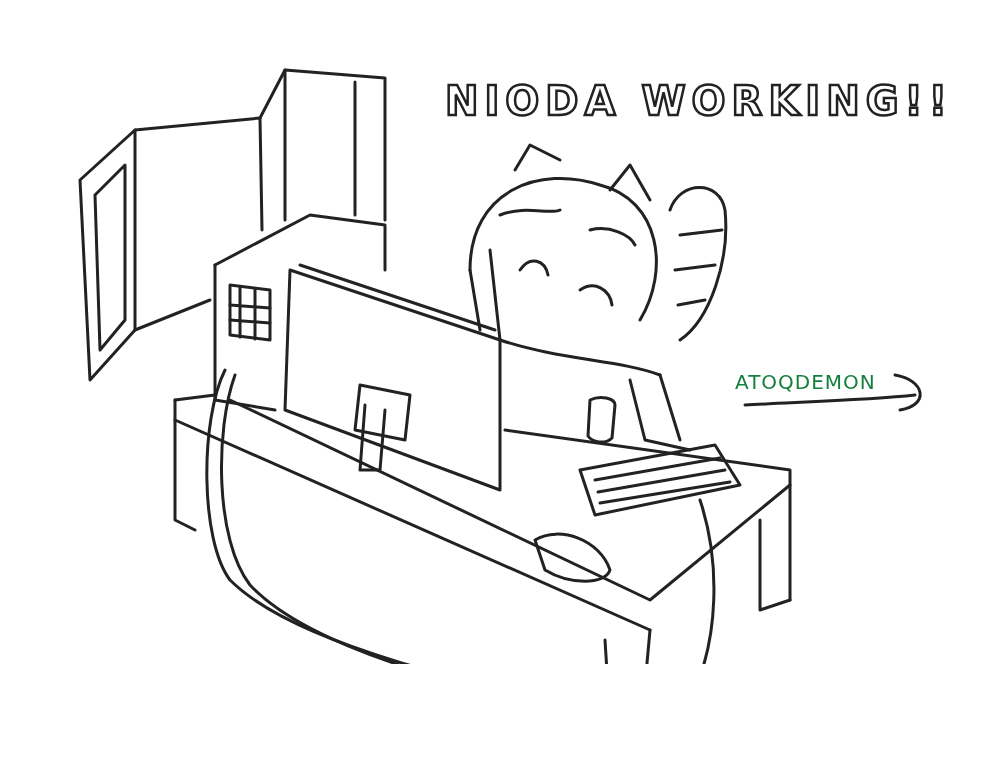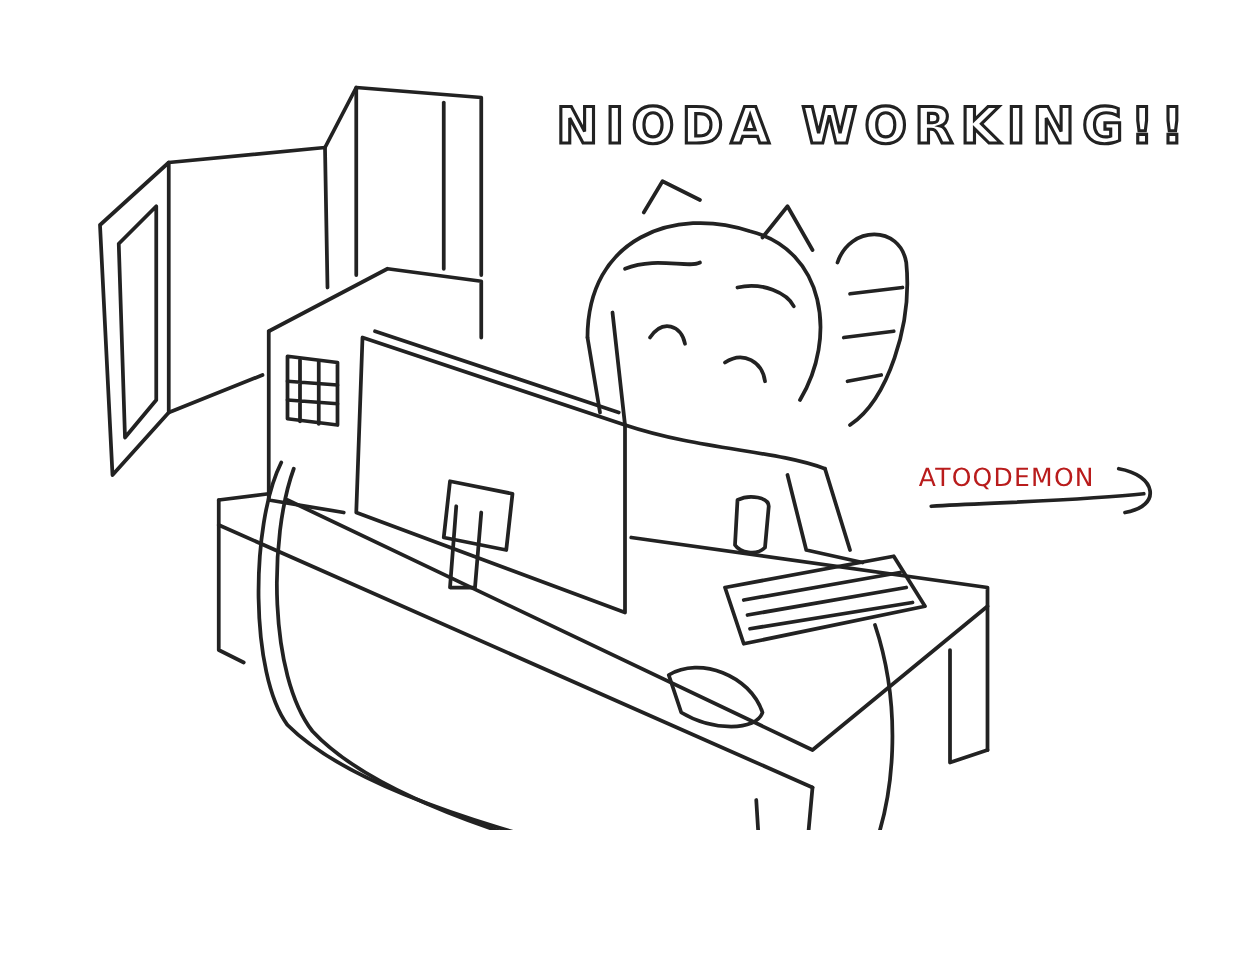--- a/index.html
+++ b/index.html
@@ -1,19 +1,19 @@
 <!DOCTYPE html>
 <html><head>
 <meta charset="utf-8">
 <style>
   html,body{margin:0;padding:0;background:#fff;}
   .canvas{position:relative;width:1000px;height:664px;background:#fff;overflow:hidden;}
   svg{position:absolute;left:0;top:0;}
   .title{position:absolute;left:445px;top:78px;font-family:"DejaVu Sans",sans-serif;font-weight:bold;font-size:40px;letter-spacing:6px;color:#fff;-webkit-text-stroke:2.5px #222;}
-  .sig{position:absolute;left:735px;top:370px;font-family:"DejaVu Sans",sans-serif;font-size:20px;color:#b91c1c;letter-spacing:1px;}
+  .sig{position:absolute;left:735px;top:370px;font-family:"DejaVu Sans",sans-serif;font-size:20px;color:#15803d;letter-spacing:1px;}
 </style>
 </head>
 <body>
 
 <div class="canvas">
   <svg width="1000" height="772" viewBox="0 0 1000 772" fill="none" stroke="#222" stroke-width="3" stroke-linecap="round" stroke-linejoin="round">
 
     <path d="M80 180 L135 130 L135 330 L90 380 Z"></path>
     <path d="M95 195 L125 165 L125 320 L100 350 Z"></path>
     <path d="M135 130 L260 118 L262 230"></path>

